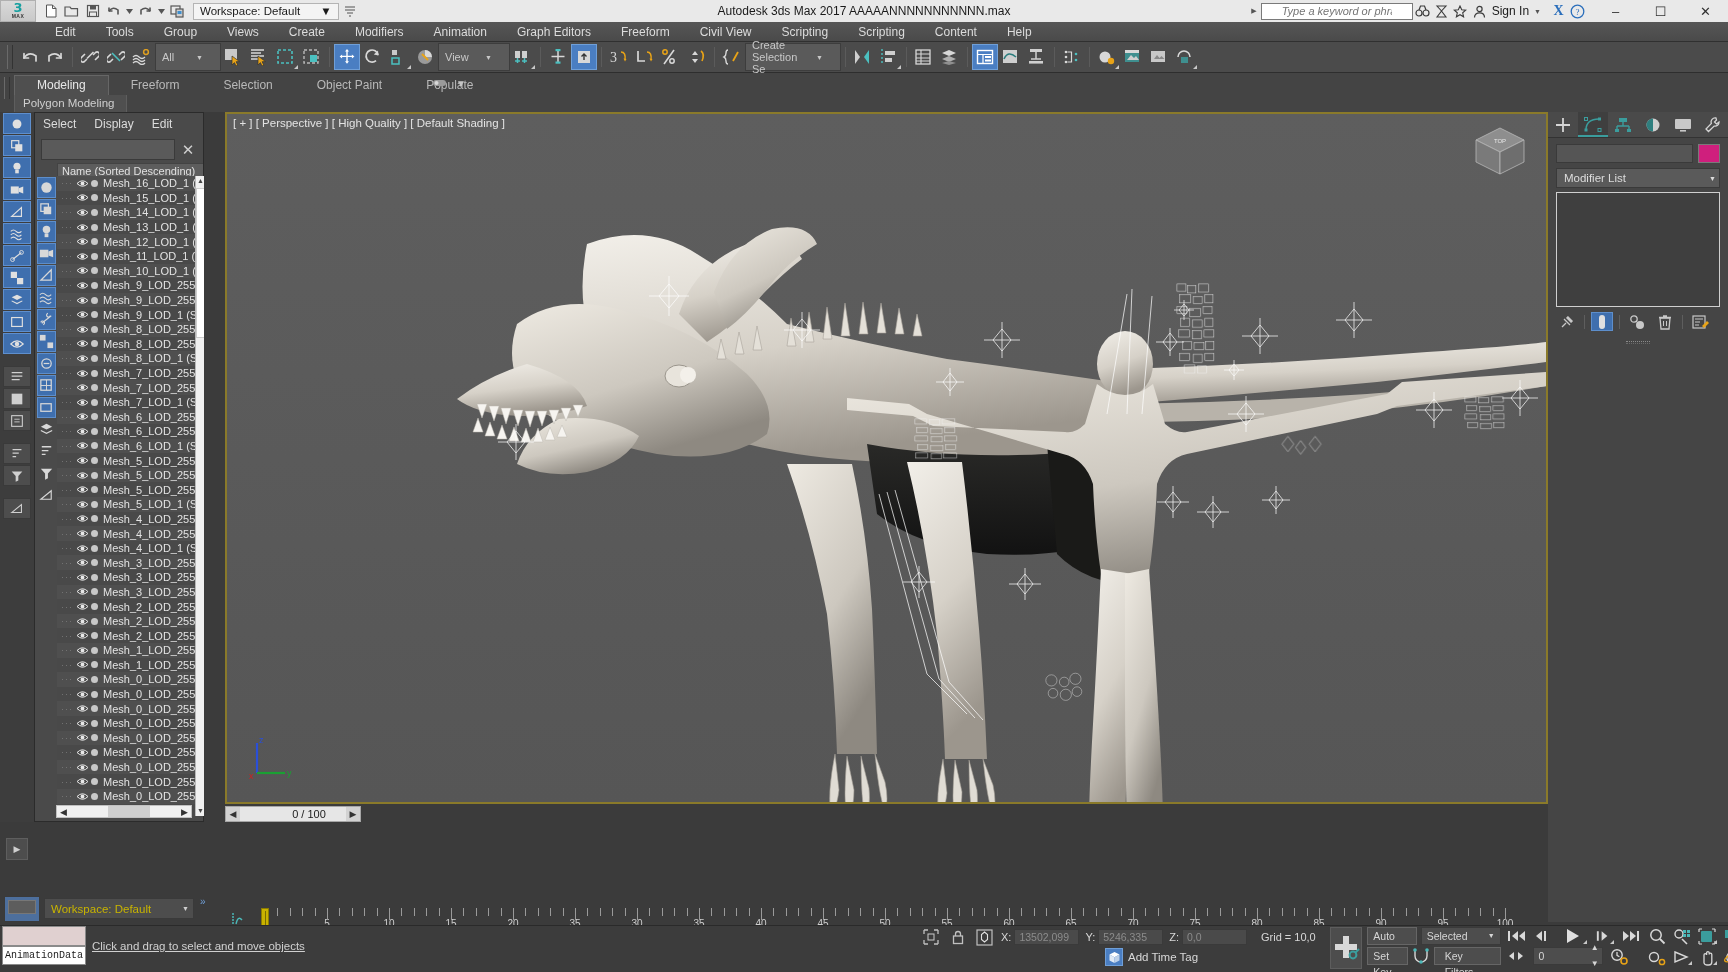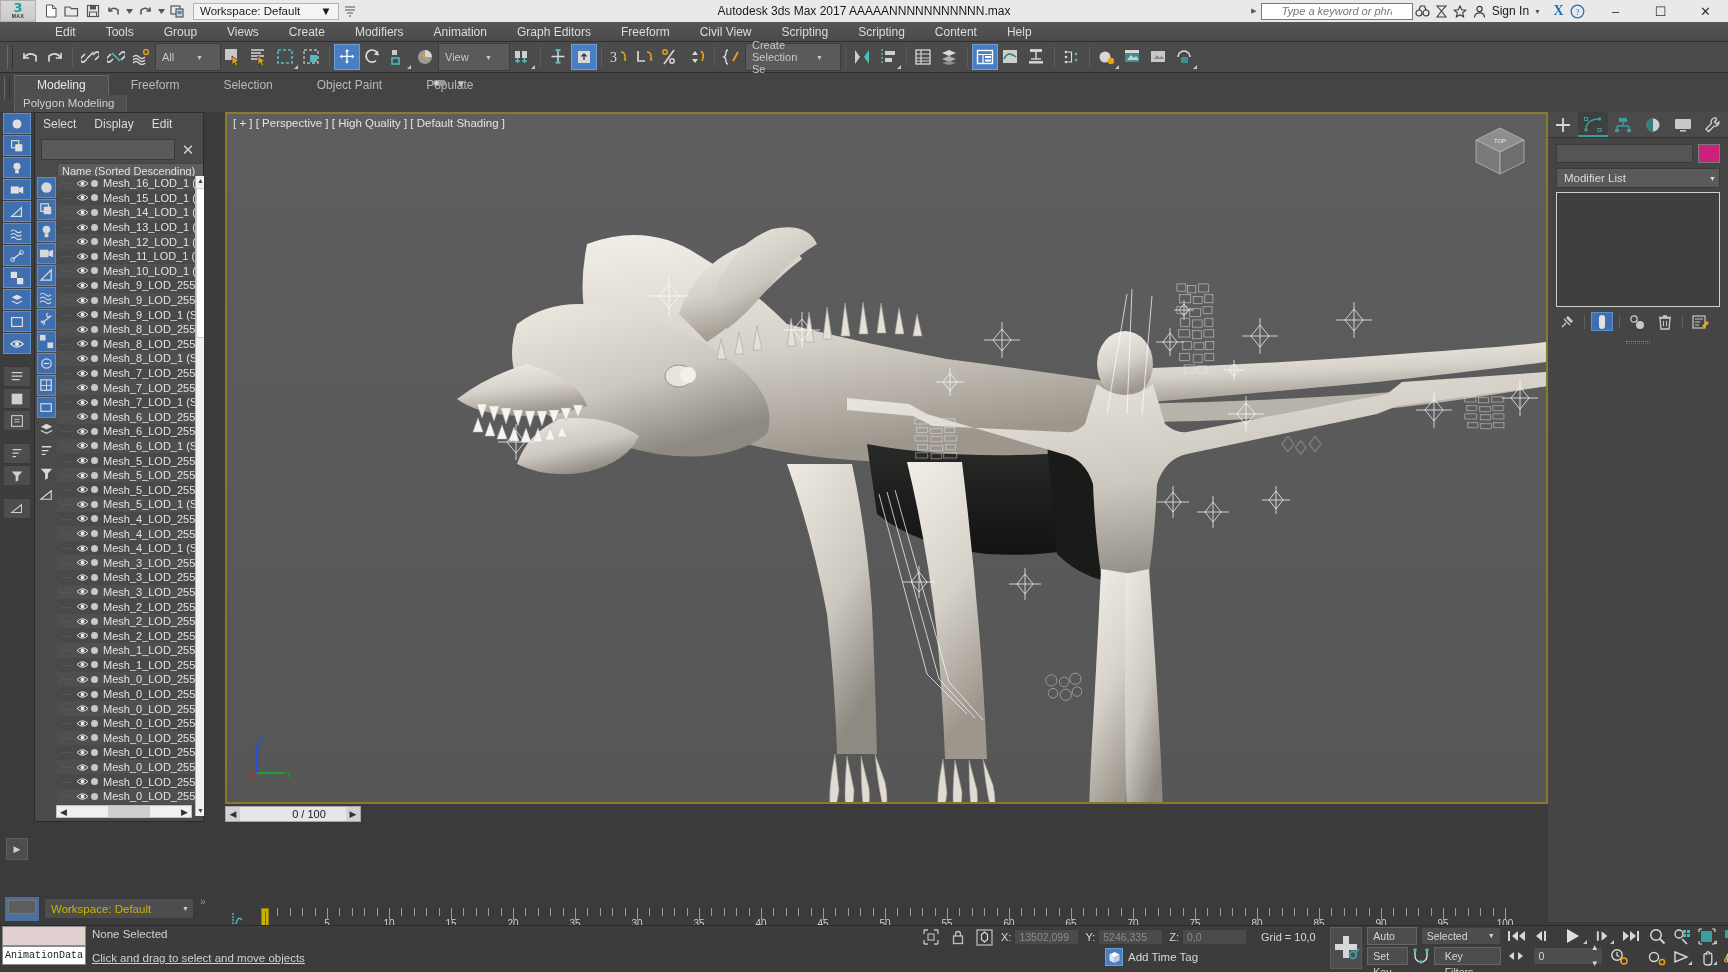--- a/index.html
+++ b/index.html
@@ -1669,21 +1669,20 @@
         </div>
       </div>
   </div>
 
   <div class="statusleft"></div>
   <div class="maxscript">
     <div class="ms-top"></div>
     <div class="ms-bot">AnimationData</div>
   </div>
   <div class="statustxt">
-    <div>None Selected</div>
     <div class="l2">Click and drag to select and move objects</div>
   </div>
 
   <div class="coordbar">
     <div class="nbtn">
         <svg width="16" height="16" viewBox="0 0 16 16">
           <path d="M1 1h4M1 1v4M15 1h-4M15 1v4M1 15h4M1 15v-4M15 15h-4M15 15v-4" stroke="#c0c0c0" stroke-width="1.3" fill="none"></path>
           <rect x="5" y="5" width="6" height="6" fill="none" stroke="#c0c0c0" stroke-width="1.1"></rect>
         </svg>
       </div>

